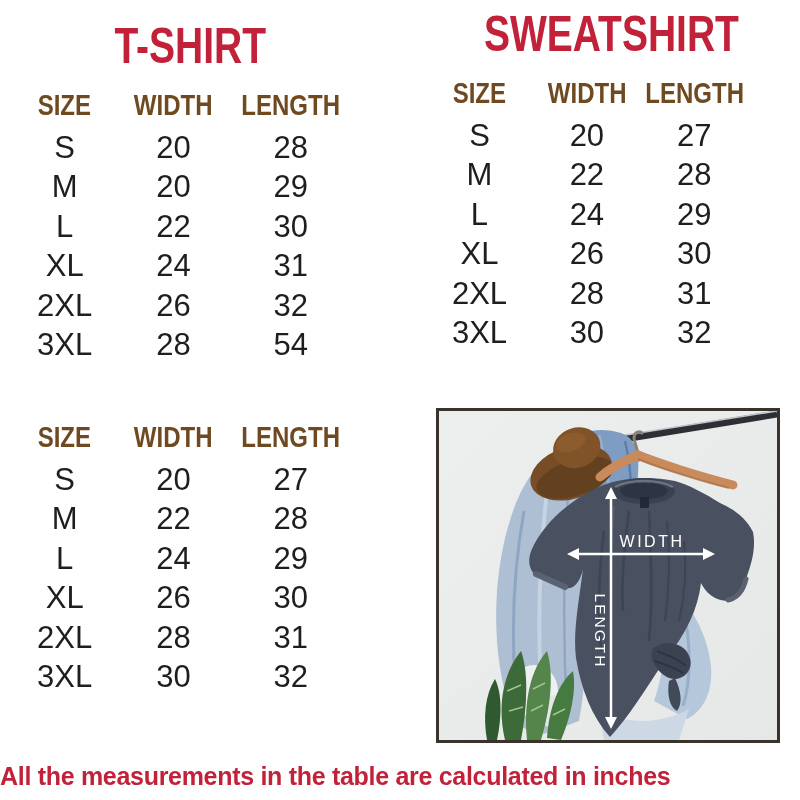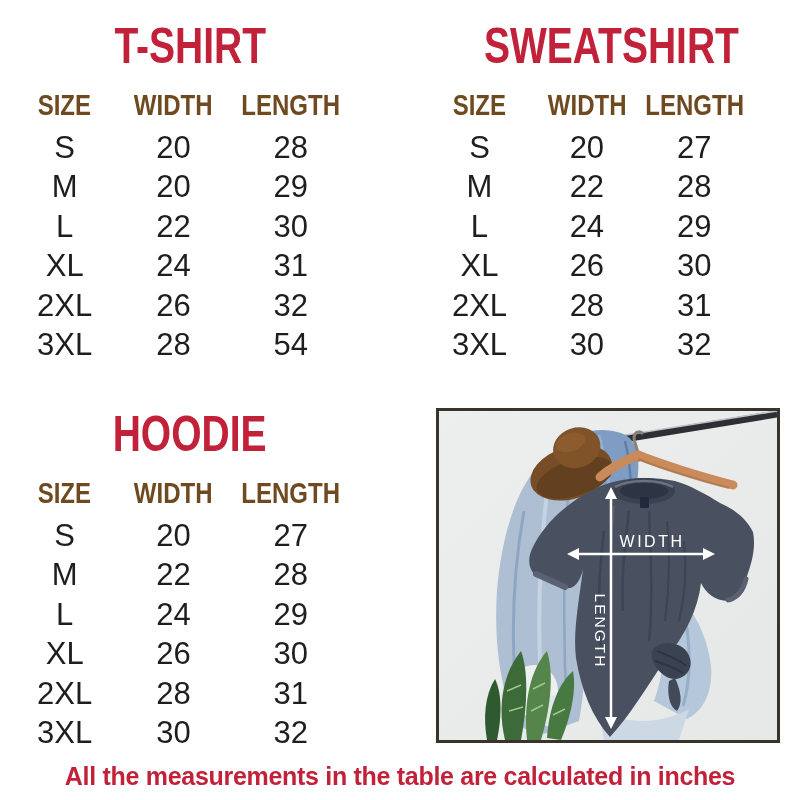--- a/index.html
+++ b/index.html
@@ -4,21 +4,21 @@
 <style>
   html,body{margin:0;padding:0;}
   body{
     width:800px;height:800px;position:relative;background:#ffffff;
     font-family:"Liberation Sans",sans-serif;overflow:hidden;
   }
   .sheet{position:absolute;inset:0;background:#ffffff;}
 
   .size-section{position:absolute;}
   #sec-tshirt{left:0px;top:18px;width:352px;}
-  #sec-sweatshirt{left:412px;top:18px;width:370px;}
+  #sec-sweatshirt{left:412px;top:6px;width:370px;}
   #sec-hoodie{left:0px;top:406px;width:352px;}
 
   .sec-title{
     margin:0;height:56px;line-height:56px;text-align:center;
     font-size:50px;font-weight:700;color:var(--title-red);
     letter-spacing:0px;white-space:nowrap;padding-left:28px;
   }
   .cond{display:inline-block;transform:scaleX(0.78);transform-origin:50% 50%;white-space:nowrap;}
 
   .size-grid{
@@ -39,21 +39,21 @@
   }
 
   .photo-frame{
     position:absolute;left:436px;top:408px;width:338px;height:329px;
     border:3px solid var(--frame);background:var(--photo-bg);margin:0;
   }
   .photo-frame svg{display:block;width:338px;height:329px;}
 
   .footer-note{
     position:absolute;left:0;right:0;top:760px;height:32px;line-height:32px;
-    text-align:center;font-size:25px;font-weight:700;color:var(--title-red);
+    font-size:25px;font-weight:700;color:var(--title-red);
     letter-spacing:-0.3px;
   }
   .svg-label{
     font-family:"Liberation Sans",sans-serif;
     fill:var(--arrow-white);
   }
 </style>
 </head>
 <body>
 
@@ -119,21 +119,20 @@
         <div class="dcell">2XL</div>
         <div class="dcell">28</div>
         <div class="dcell">31</div>
         <div class="dcell">3XL</div>
         <div class="dcell">30</div>
         <div class="dcell">32</div>
       </div>
   </section>
 
   <section class="size-section" id="sec-hoodie">
-    <h2 class="sec-title"><span class="cond">HOODIE</span></h2>
     <div class="size-grid">
         <div class="hcell">
           <span class="cond">SIZE</span>
         </div>
         <div class="hcell">
           <span class="cond">WIDTH</span>
         </div>
         <div class="hcell">
           <span class="cond">LENGTH</span>
         </div>

